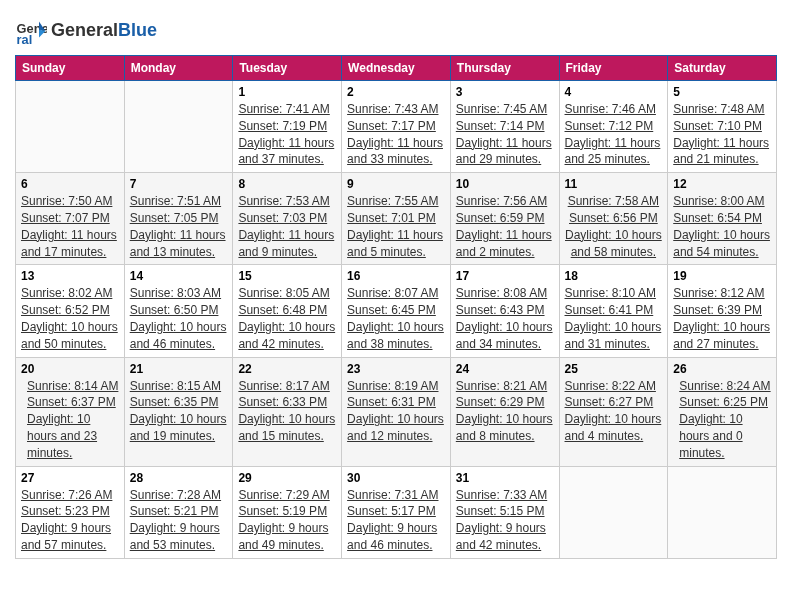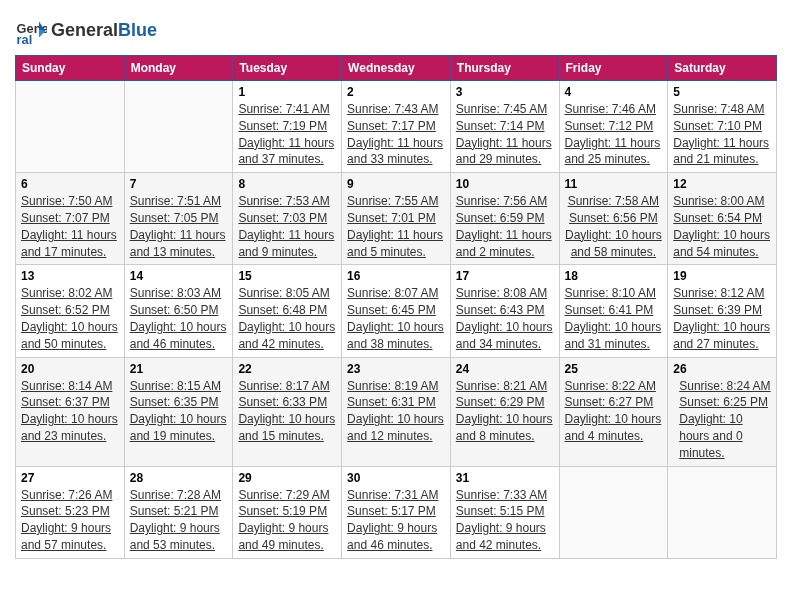--- a/index.html
+++ b/index.html
@@ -235,21 +235,21 @@
         <td>
           <span class="day-num">19</span>
           <div class="day-info" style="white-space: pre-line;">Sunrise: 8:12 AM
 Sunset: 6:39 PM
 Daylight: 10 hours and 27 minutes.</div>
         </td>
       </tr>
       <tr>
         <td>
           <span class="day-num">20</span>
-          <div class="day-info" style="white-space: pre-line;">Sunrise: 8:14 AM
+          <div class="day-info" style="white-space: pre-line; margin-left: 6px;">Sunrise: 8:14 AM
 Sunset: 6:37 PM
 Daylight: 10 hours and 23 minutes.</div>
         </td>
         <td>
           <span class="day-num">21</span>
           <div class="day-info" style="white-space: pre-line;">Sunrise: 8:15 AM
 Sunset: 6:35 PM
 Daylight: 10 hours and 19 minutes.</div>
         </td>
         <td>

